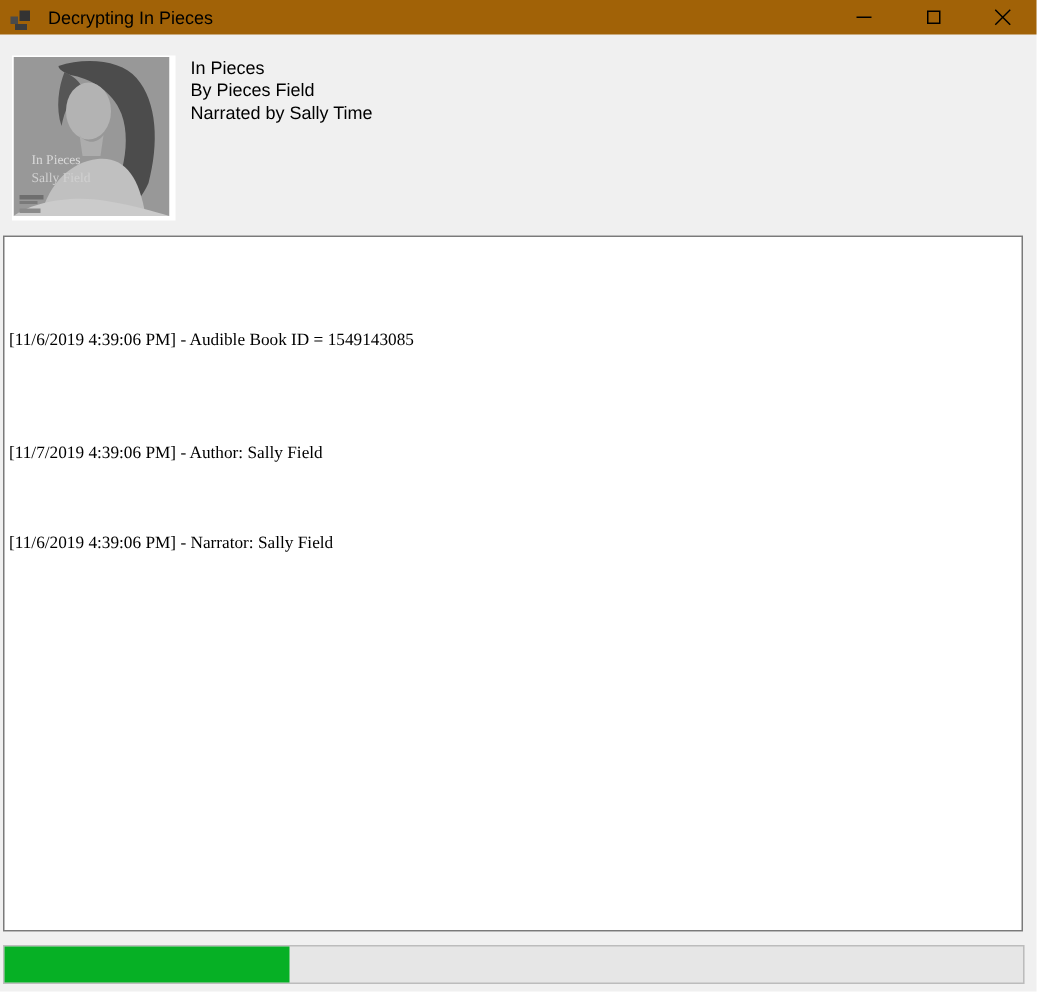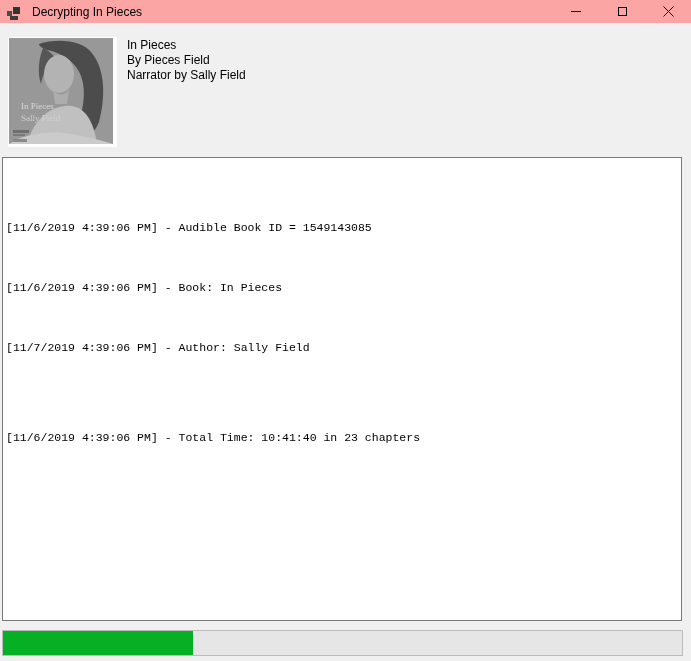--- a/index.html
+++ b/index.html
@@ -9,21 +9,21 @@
     width: 691px; height: 661px; overflow: hidden;
   }
   .window {
     position: relative; width: 691px; height: 661px;
     background: #f0f0f0;
   }
 
   
   .titlebar {
     position: absolute; left: 0; top: 0; width: 691px; height: 23px;
-    background: #fca5a5; display: flex; align-items: center;
+    background: #a16207; display: flex; align-items: center;
   }
   .app-icon { width: 16px; height: 16px; margin-left: 6px; flex: 0 0 auto; }
   .title-text {
     margin-left: 10px; font-size: 12px; color: #000000; white-space: nowrap;
   }
   .win-controls {
     position: absolute; right: 0; top: 0; height: 23px; display: flex;
   }
   .win-btn {
     width: 46px; height: 23px; display: flex;
@@ -42,21 +42,21 @@
   .book-info {
     position: absolute; left: 127px; top: 38px;
     font-size: 12px; line-height: 15px; color: #000000;
   }
 
   
   .log-box {
     position: absolute; left: 2px; top: 157px; width: 680px; height: 464px;
     background: #ffffff; border: 1px solid #7a7a7a;
     padding: 2px 3px; overflow: hidden; cursor: text;
-    font-family: Liberation Mono, monospace;
+    font-family: Liberation Serif, serif;
     font-size: 11.5px; line-height: 15px; color: #000000;
     white-space: pre; 
   }
   .log-line { height: 15px; }
   .log-line.error { color: #ff0000; }
 
   
   .progress {
     position: absolute; left: 2px; top: 630px; width: 681px; height: 26px;
     background: #e6e6e6; border: 1px solid #bcbcbc;
@@ -111,35 +111,34 @@
 
       <rect x="4" y="92" width="16" height="3" fill="#6e6e6e"></rect>
       <rect x="4" y="96" width="12" height="2" fill="#7a7a7a"></rect>
       <rect x="4" y="101" width="14" height="3" fill="#8a8a8a"></rect>
     </svg>
   </div>
 
   <div class="book-info">
     <div>In Pieces</div>
     <div>By Pieces Field</div>
-    <div>Narrator by Sally Field</div>
+    <div>Narrated by Sally Time</div>
   </div>
 
   <div class="log-box">
     
   
       <div class="log-line">[11/6/2019 4:39:06 PM] - Audible Book ID = 1549143085</div>
     
-      <div class="log-line">[11/6/2019 4:39:06 PM] - Book: In Pieces</div>
     
       <div class="log-line">[11/7/2019 4:39:06 PM] - Author: Sally Field</div>
     
+      <div class="log-line">[11/6/2019 4:39:06 PM] - Narrator: Sally Field</div>
     
     
-      <div class="log-line">[11/6/2019 4:39:06 PM] - Total Time: 10:41:40 in 23 chapters</div>
     
     
       
     
       
     
       
     
       
     

